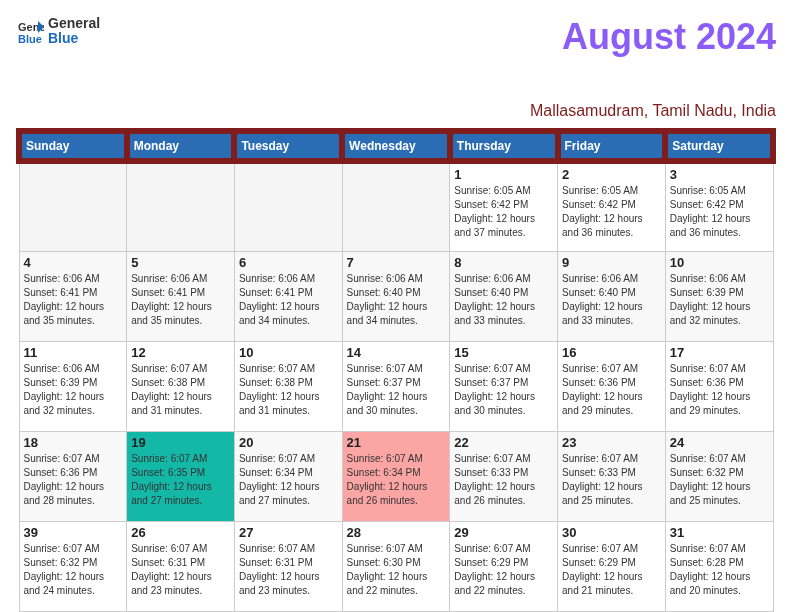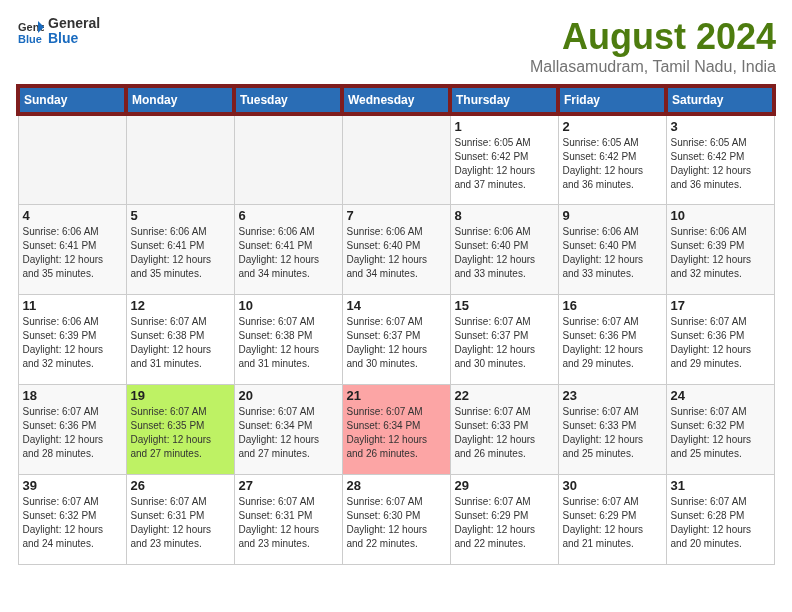--- a/index.html
+++ b/index.html
@@ -39,39 +39,40 @@
     .logo-icon {
       width: 28px;
       height: 28px;
     }
     .title-area {
       text-align: right;
     }
     .calendar-title {
       font-size: 36px;
       font-weight: bold;
-      color: #4d7c0f;
+      color: #8b5cf6;
     }
     .calendar-subtitle {
       font-size: 16px;
-      color: #737373;
+      color: #7f1d1d;
+      margin-top: 44px;
     }
     table {
       width: 100%;
       border-collapse: collapse;
       table-layout: fixed;
     }
     th {
       background: #2a6db5;
       color: white;
       font-size: 12px;
       font-weight: bold;
       padding: 5px 4px;
       text-align: left;
-      border: 4px solid #7f1d1d;
+      border: 6px solid #7f1d1d;
     }
     td {
       border: 1px solid #ccc;
       vertical-align: top;
       padding: 3px 4px;
       font-size: 9.5px;
       height: 90px;
       background: #fff;
     }
     td.empty {
@@ -203,21 +204,21 @@
         <td>
           <span class="day-num">17</span>
           <div class="day-info">Sunrise: 6:07 AM<br>Sunset: 6:36 PM<br>Daylight: 12 hours<br>and 29 minutes.</div>
         </td>
       </tr>
       <tr>
         <td style="background: rgb(248, 248, 248);">
           <span class="day-num">18</span>
           <div class="day-info">Sunrise: 6:07 AM<br>Sunset: 6:36 PM<br>Daylight: 12 hours<br>and 28 minutes.</div>
         </td>
-        <td style="background: #bef264;">
+        <td style="background: #14b8a6;">
           <span class="day-num">19</span>
           <div class="day-info">Sunrise: 6:07 AM<br>Sunset: 6:35 PM<br>Daylight: 12 hours<br>and 27 minutes.</div>
         </td>
         <td style="background: rgb(248, 248, 248);">
           <span class="day-num">20</span>
           <div class="day-info">Sunrise: 6:07 AM<br>Sunset: 6:34 PM<br>Daylight: 12 hours<br>and 27 minutes.</div>
         </td>
         <td style="background: #fca5a5;">
           <span class="day-num">21</span>
           <div class="day-info">Sunrise: 6:07 AM<br>Sunset: 6:34 PM<br>Daylight: 12 hours<br>and 26 minutes.</div>

